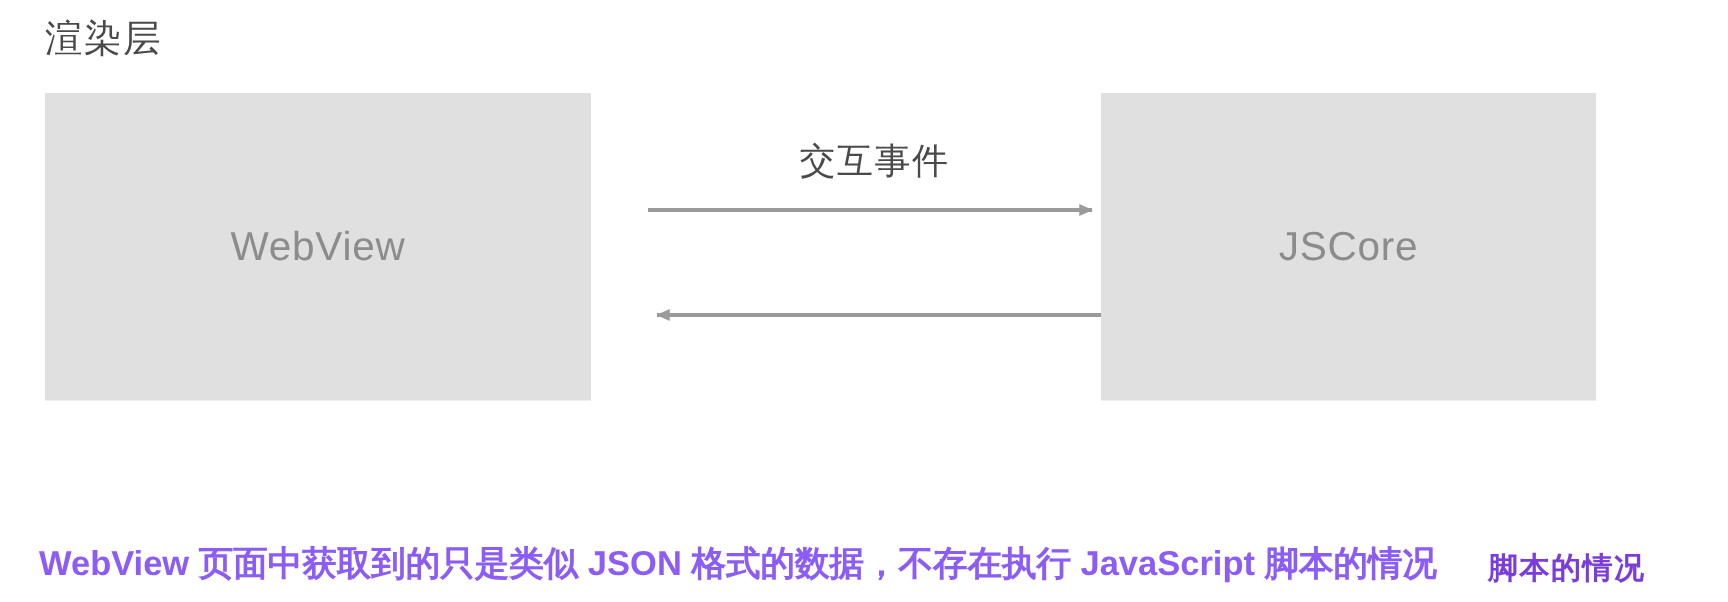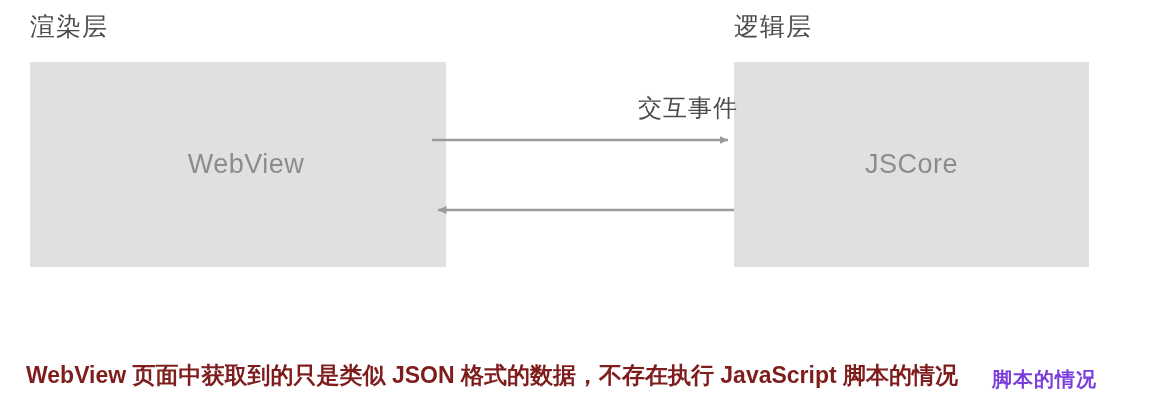--- a/index.html
+++ b/index.html
@@ -37,22 +37,22 @@
   #title-logic  { left: 734px; top: 14px; width: 402px; }
 
   
   .layer-box {
     position: absolute;
     background: #e0e0e0;
     display: flex;
     align-items: center;
     justify-content: center;
   }
-  #box-webview { left: 30px;  top: 62px; width: 400px; height: 205px; padding-left: 16px; }
-  #box-jscore  { left: 734px; top: 62px; width: 355px; height: 205px; }
+  #box-webview { left: 30px;  top: 62px; width: 364px; height: 205px; }
+  #box-jscore  { left: 734px; top: 62px; width: 330px; height: 205px; }
 
   .box-label {
     font-size: 27px;
     color: #8c8c8c;
     font-weight: 400;
     letter-spacing: 0.5px;
     white-space: nowrap;
   }
 
   
@@ -63,36 +63,36 @@
     width: 310px;
     height: 205px;
     overflow: visible;
   }
 
   
   .arrow-label {
     position: absolute;
     font-size: 24px;
     color: #4a4a4a;
-    text-align: right;
+    text-align: center;
     white-space: nowrap;
     line-height: 1;
   }
   #label-event   { left: 428px; top: 96px;  width: 310px; letter-spacing: 1px; }
   #label-setdata { left: 428px; top: 228px; width: 310px; }
 
   
   .caption {
     position: absolute;
     left: 26px;
     top: 362px;
     width: 1110px;
     font-size: 23px;
     font-weight: bold;
-    color: #7f1d1d;
+    color: #8b5cf6;
     white-space: nowrap;
     line-height: 1.2;
   }
 
   
   .watermark {
     position: absolute;
     left: 992px;
     top: 369px;
     font-size: 20px;
@@ -105,21 +105,20 @@
     line-height: 1;
   }
 </style>
 </head>
 <body>
 
 <div class="stage">
 
   <div class="col-title" id="title-render">渲染层</div>
 
-  <div class="col-title" id="title-logic">逻辑层</div>
 
   <div class="layer-box" id="box-webview">
     <span class="box-label">WebView</span>
   </div>
 
   <div class="layer-box" id="box-jscore">
     <span class="box-label">JSCore</span>
   </div>
 
   <svg class="arrow-svg" viewBox="0 0 310 205">

